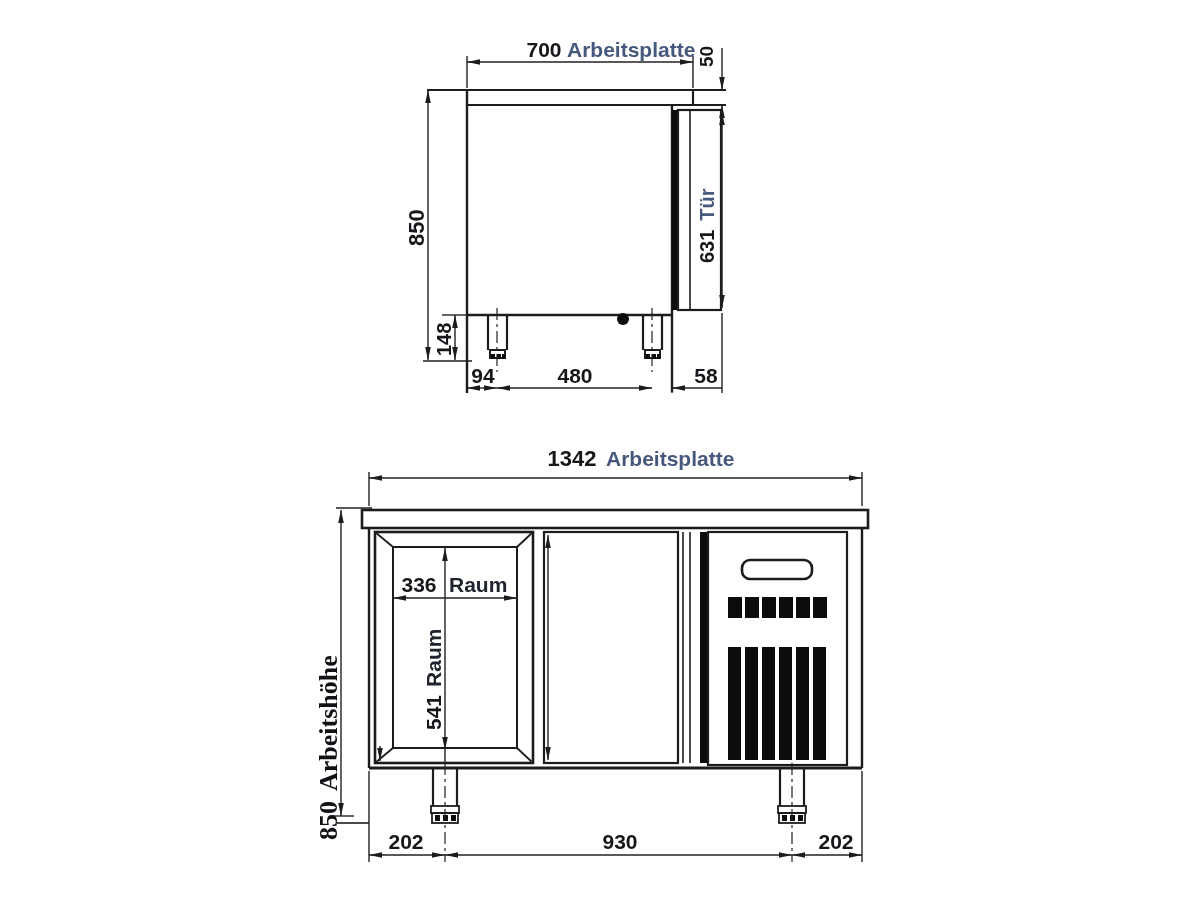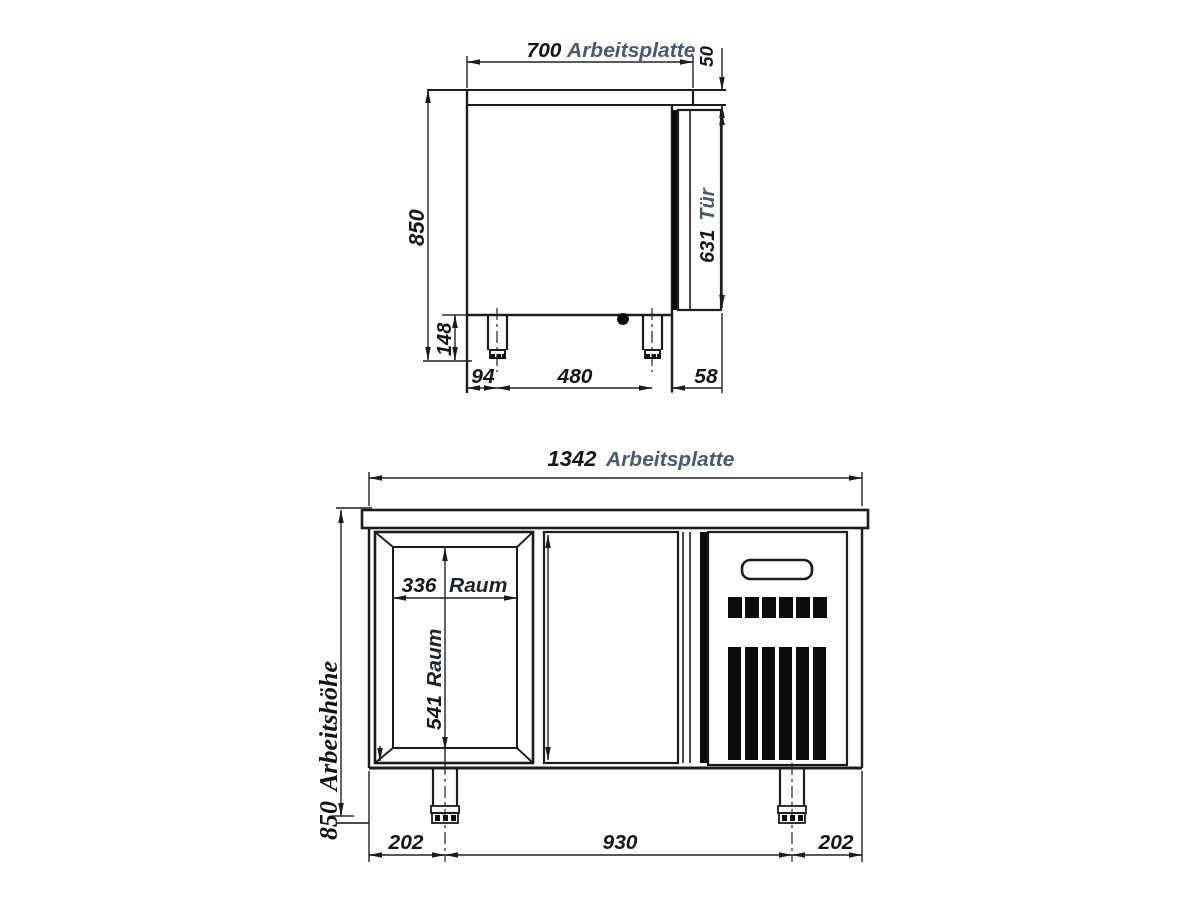--- a/index.html
+++ b/index.html
@@ -1,16 +1,16 @@
 <!DOCTYPE html>
 <html><head>
 <meta charset="utf-8">
 <style>
   html,body{margin:0;padding:0;background:#ffffff;}
-  .stage{position:relative;width:1200px;height:900px;background:#ffffff;overflow:hidden;font-style:italic;}
+  .stage{position:relative;width:1200px;height:900px;background:#ffffff;overflow:hidden;}
   svg{display:block;}
   .num{font-family:"Liberation Sans","DejaVu Sans",sans-serif;font-weight:bold;fill:#17171b;}
   .lbl{font-family:"Liberation Sans","DejaVu Sans",sans-serif;font-weight:600;fill:#46597c;}
   .lbl-dark{font-family:"Liberation Sans","DejaVu Sans",sans-serif;font-weight:600;fill:#20242c;}
   .serif{font-family:"Liberation Serif","DejaVu Serif",serif;font-weight:bold;fill:#111116;}
   .ol{stroke:#1c1c1e;fill:none;}
   .dim{stroke:#222226;fill:none;stroke-width:1.4;}
   .cl{stroke:#222226;fill:none;stroke-width:1.2;stroke-dasharray:12 4 3 4;}
   .blk{fill:#0c0c0e;stroke:none;}
 </style>

